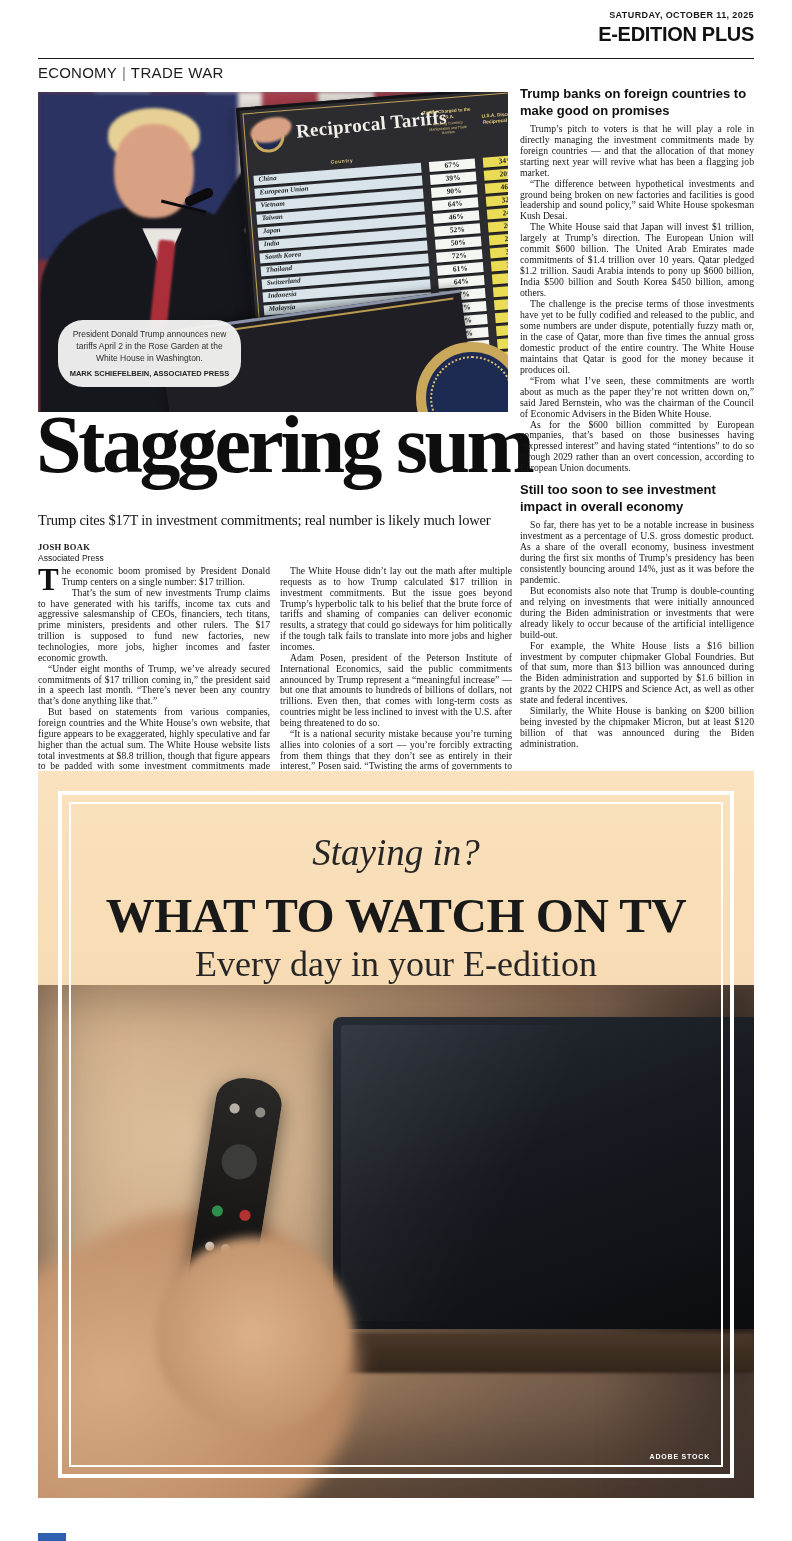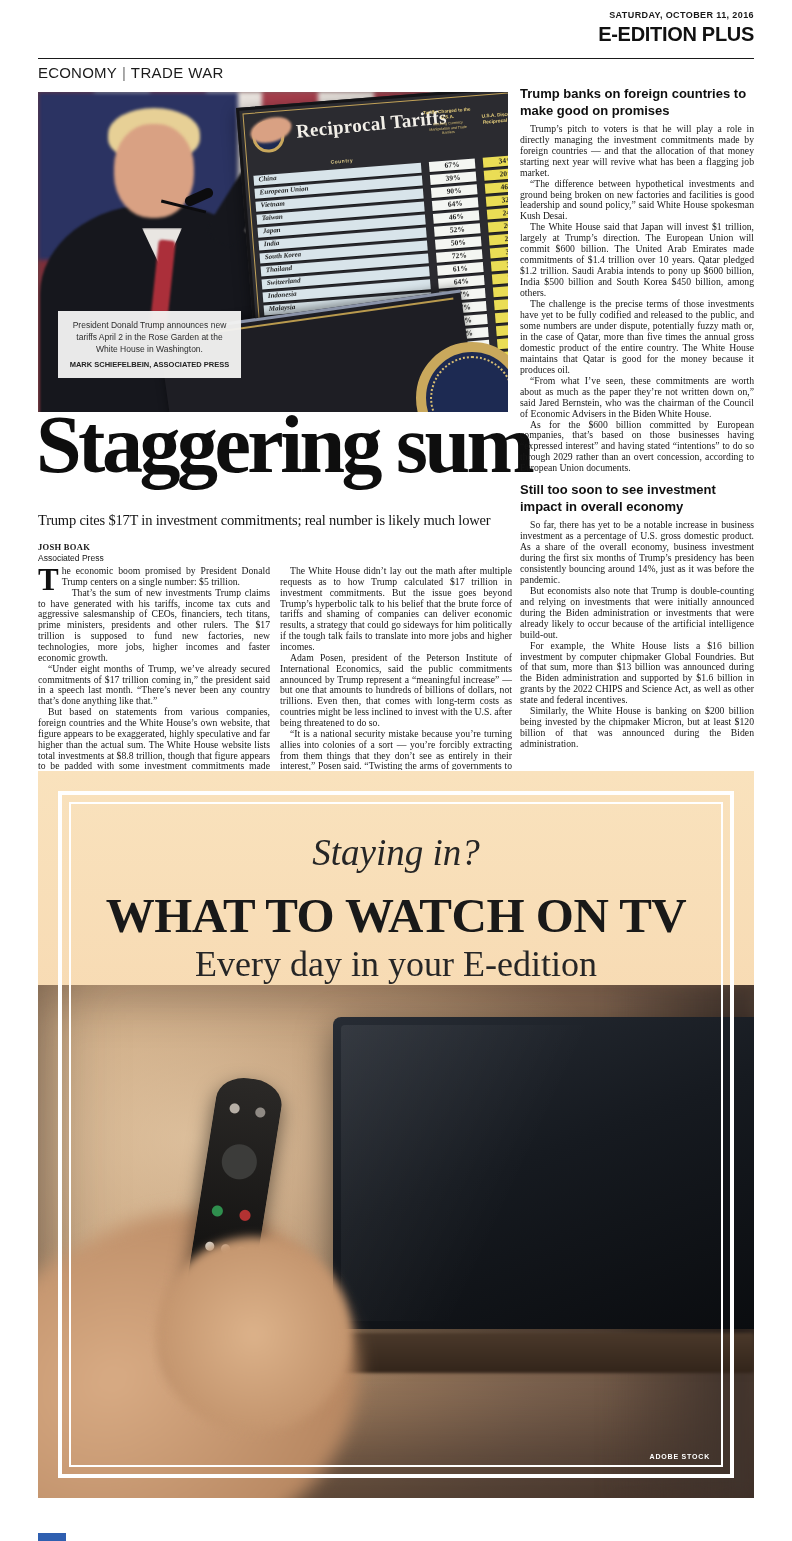--- a/index.html
+++ b/index.html
@@ -75,23 +75,23 @@
            font:700 7.5px/1.35 "Liberation Serif", serif; color:#1f1f1f; box-shadow:0 1px 1px rgba(0,0,0,.45); }
 
   .board2 { position:absolute; left:128px; top:218px; width:305px; height:135px; background:#1e1e24;
             transform:rotate(-8deg); border-top:3px solid #8a93a8; box-shadow:0 -3px 10px rgba(0,0,0,.4);
             z-index:7; }
   .board2::before { content:""; position:absolute; left:8px; right:8px; top:4px; height:2px; background:#b99a4e; }
   .seal-big { position:absolute; left:378px; top:250px; width:112px; height:112px; border-radius:50%;
             background:#1d2a52; border:10px solid #c9a85c; z-index:8; }
   .seal-big::after { content:""; position:absolute; inset:4px; border:2px dotted #d8bd72; border-radius:50%; }
 
-  .caption { position:absolute; left:20px; top:219px; width:183px; background:rgba(242,242,241,.96);
+  .caption { position:absolute; left:20px; top:228px; width:183px; background:rgba(242,242,241,.96);
              padding:9px 8px 8px 8px; z-index:10; text-align:center;
-             font:400 8.5px/1.4 "Liberation Sans", sans-serif; color:#2e2e2e; }
+             font:400 8.5px/1.4 "Liberation Sans", sans-serif; color:#2e2e2e;border-radius:25px; }
   .caption .credit { display:block; margin-top:4px; font-weight:700; font-size:7.5px; line-height:1.35; color:#222; }
 
   
   .headline { position:absolute; left:36px; top:404px; width:478px; white-space:nowrap;
               font:700 82px/1 "Liberation Serif", serif; letter-spacing:-3.5px; color:#0e0e0e; }
   .subhead  { position:absolute; left:38px; top:511px; width:482px; white-space:nowrap;
               font:400 14.5px/1.3 "Liberation Serif", serif; letter-spacing:-.2px; color:#141414; }
   .byline   { position:absolute; left:38px; top:542px; font-family:"Liberation Sans", sans-serif; color:#141414; }
   .by-author{ font-size:8.5px; font-weight:700; letter-spacing:.3px;font-family:Liberation Serif, serif; }
   .by-org   { font-size:8.5px; margin-top:1px; }
@@ -167,21 +167,21 @@
         font:700 7px/1 "Liberation Sans", sans-serif; letter-spacing:.8px; color:#fff; }
 
   .page-fragment { position:absolute; left:38px; top:1533px; width:28px; height:8px; background:#2f5fb0; }
 </style>
 </head>
 <body>
 
 <div class="page">
 
   <header class="masthead">
-    <div class="m-date">SATURDAY, OCTOBER 11, 2016</div>
+    <div class="m-date">SATURDAY, OCTOBER 11, 2025</div>
     <div class="m-brand">E-EDITION PLUS</div>
   </header>
 
   <div class="top-rule"></div>
 
   <div class="kicker">
     <span class="k-section">ECONOMY</span><span class="k-sep">|</span><span class="k-topic">TRADE WAR</span>
   </div>
 
   <figure class="photo">
@@ -332,21 +332,21 @@
 
   <h1 class="headline">Staggering sum</h1>
   <h2 class="subhead">Trump cites $17T in investment commitments; real number is likely much lower</h2>
 
   <div class="byline">
     <div class="by-author">JOSH BOAK</div>
     <div class="by-org">Associated Press</div>
   </div>
 
   <div class="bodycol col1">
-    <p class="lead"><span class="dropcap">T</span><span>he economic boom promised by President Donald Trump centers on a single number: $5 trillion.</span></p>
+    <p class="lead"><span class="dropcap">T</span><span>he economic boom promised by President Donald Trump centers on a single number: $17 trillion.</span></p>
     <div>
 
     <p>That’s the sum of new investments Trump claims to have generated with his tariffs, income tax cuts and aggressive salesmanship of CEOs, financiers, tech titans, prime ministers, presidents and other rulers. The $17 trillion is supposed to fund new factories, new technologies, more jobs, higher incomes and faster economic growth.</p>
         <p>“Under eight months of Trump, we’ve already secured commitments of $17 trillion coming in,” the president said in a speech last month. “There’s never been any country that’s done anything like that.”</p>
         <p>But based on statements from various companies, foreign countries and the White House’s own website, that figure appears to be exaggerated, highly speculative and far higher than the actual sum. The White House website lists total investments at $8.8 trillion, though that figure appears to be padded with some investment commitments made during Joe Biden’s presidency.</p>
       </div>
   </div>
 
   <div class="bodycol col2">
     <div>

